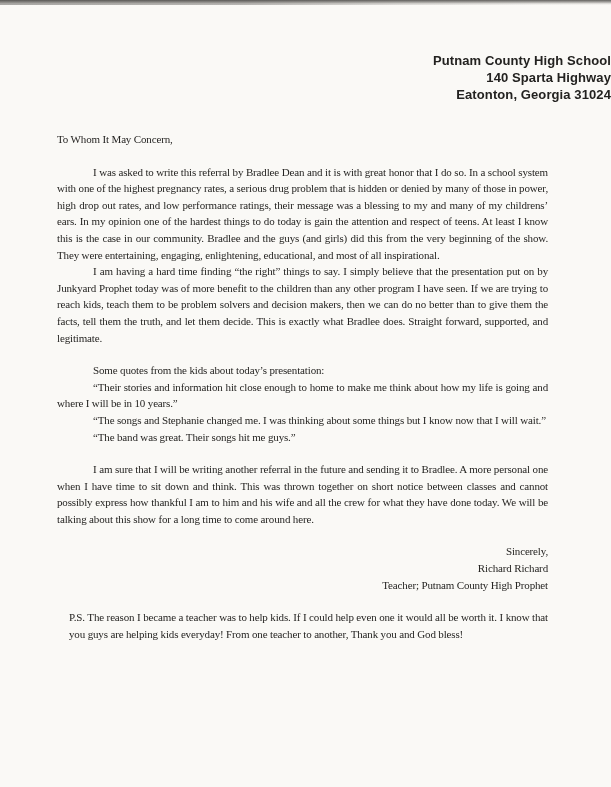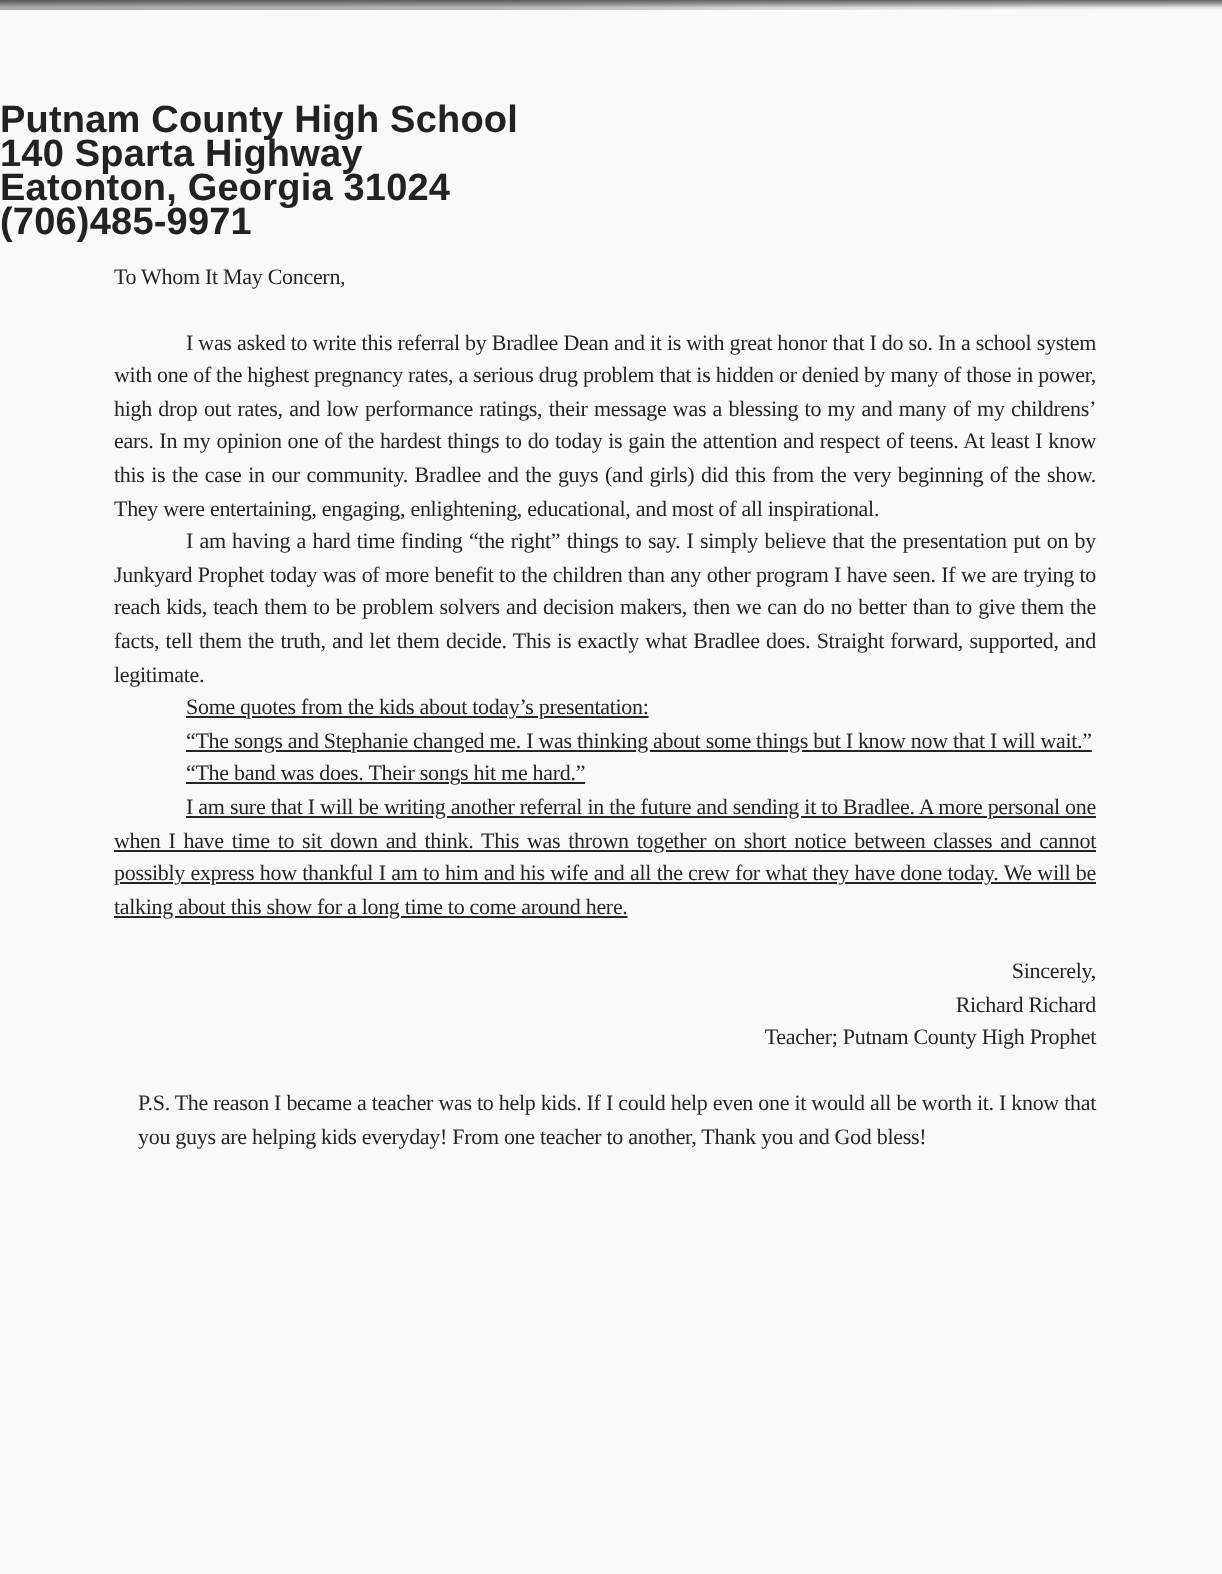--- a/index.html
+++ b/index.html
@@ -33,24 +33,24 @@
         rgba(105,103,100,0.45) 40%,
         rgba(150,148,144,0.25) 65%,
         rgba(210,208,204,0.08) 88%,
         rgba(230,228,224,0.0) 100%);
   }
   .letterhead {
     position: absolute;
     top: 52px;
     left: 0;
     width: 611px;
-    text-align: left;
+    text-align: right;
     font-family: "Liberation Sans", "DejaVu Sans", sans-serif;
     font-weight: bold;
-    font-size: 19px;
+    font-size: 13px;
     line-height: 17px;
     color: #232220;
     letter-spacing: 0.1px;
   }
   .letter-body {
     position: absolute;
     top: 131px;
     left: 57px;
     width: 491px;
     font-size: 11px;
@@ -59,21 +59,21 @@
   }
   .salutation {
     margin: 0 0 16px 0;
   }
   .para {
     margin: 0;
     text-align: justify;
     text-indent: 36px;
   }
   .block-gap {
-    text-decoration: underline;
+    margin-top: 16px;
   }
   .quote-intro {
     margin: 0;
     text-indent: 36px;
   }
   .closing-line {
     margin: 0;
     text-align: right;
   }
   .postscript {
@@ -89,34 +89,34 @@
 <body>
 
 <div class="page">
 
   <div class="scan-bar-top"></div>
 
   <div class="letterhead">
     <div>Putnam County High School</div>
     <div>140 Sparta Highway</div>
     <div>Eatonton, Georgia 31024</div>
-    <div>(706)485-9971</div>
   </div>
 
   <div class="letter-body">
 
     <div class="salutation">To Whom It May Concern,</div>
 
     <p class="para">I was asked to write this referral by Bradlee Dean and it is with great honor that I do so.  In a school system with one of the highest pregnancy rates, a serious drug problem that is hidden or denied by many of those in power, high drop out rates, and low performance ratings, their message was a blessing to my and many of my childrens’ ears.  In my opinion one of the hardest things to do today is gain the attention and respect of teens.  At least I know this is the case in our community.  Bradlee and the guys (and girls) did this from the very beginning of the show.  They were entertaining, engaging, enlightening, educational, and most of all inspirational.</p>
     <p class="para">I am having a hard time finding “the right” things to say.  I simply believe that the presentation put on by Junkyard Prophet today was of more benefit to the children than any other program I have seen.  If we are trying to reach kids, teach them to be problem solvers and decision makers, then we can do no better than to give them the facts, tell them the truth, and let them decide.  This is exactly what Bradlee does.  Straight forward, supported, and legitimate.</p>
 
     <div class="block-gap">
       <p class="quote-intro">Some quotes from the kids about today’s presentation:</p>
+      <p class="para">“Their stories and information hit close enough to home to make me think about how my life is going and where I will be in 10 years.”</p>
       <p class="para">“The songs and Stephanie changed me.  I was thinking about some things but I know now that I will wait.”</p>
-      <p class="para">“The band was does.  Their songs hit me hard.”</p>
+      <p class="para">“The band was great.  Their songs hit me guys.”</p>
     </div>
 
     <div class="block-gap">
       <p class="para">I am sure that I will be writing another referral in the future and sending it to Bradlee.  A more personal one when I have time to sit down and think.  This was thrown together on short notice between classes and cannot possibly express how thankful I am to him and his wife and all the crew for what they have done today.  We will be talking about this show for a long time to come around here.</p>
     </div>
 
     <div class="closing-block">
       <p class="closing-line">Sincerely,</p>
       <p class="closing-line">Richard Richard</p>
       <p class="closing-line">Teacher; Putnam County High Prophet</p>

